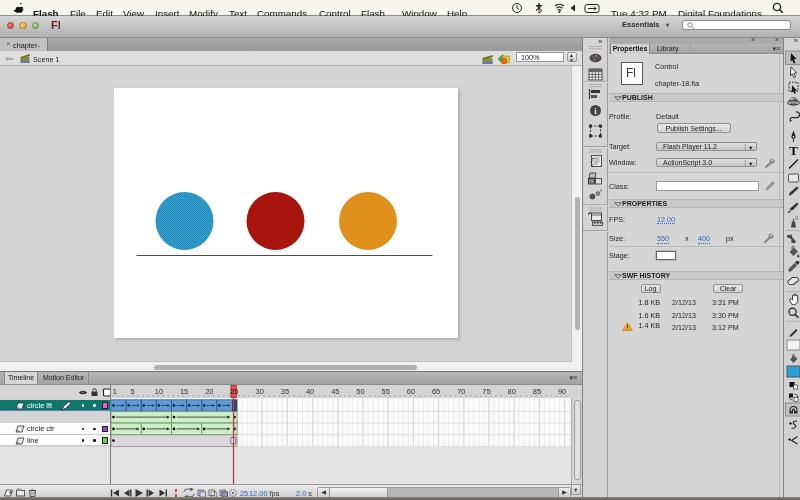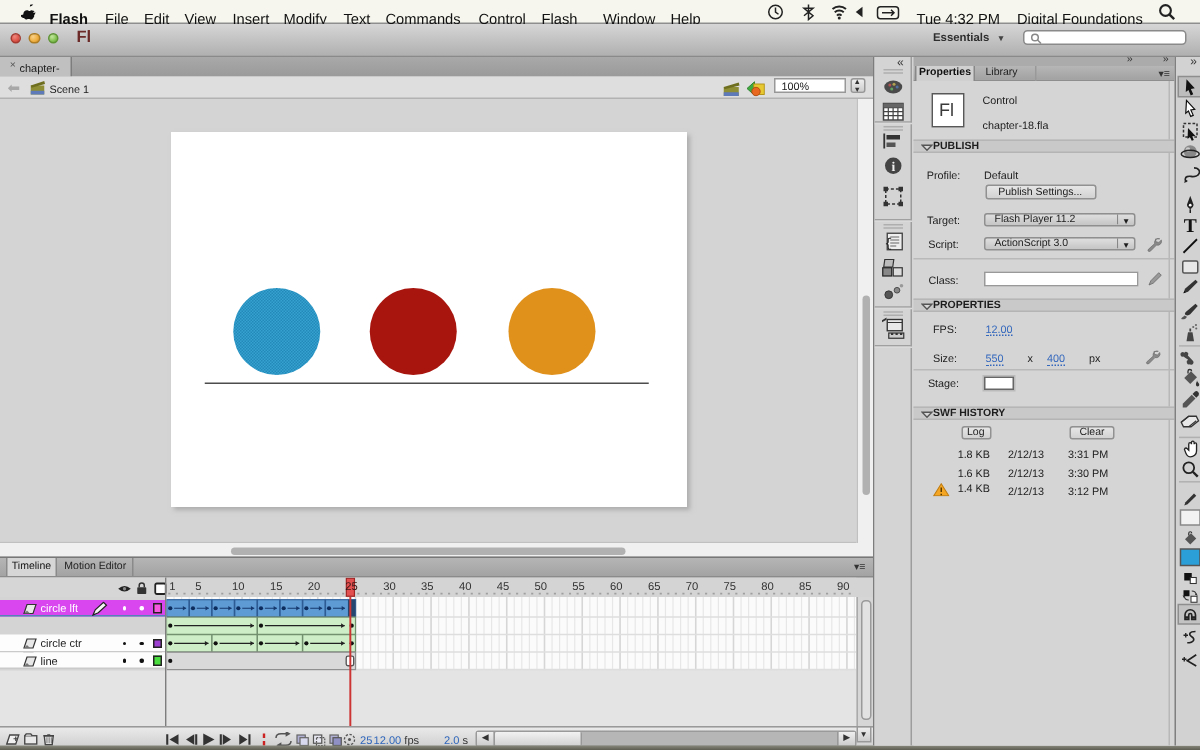--- a/index.html
+++ b/index.html
@@ -36,21 +36,21 @@
 
 #bottomstrip { left:0; top:497px; width:800px; height:3px; background:linear-gradient(#88887c,#5d5d52); }
 
 #dock { left:582px; top:38px; width:218px; height:459px; background:#d4d4d4; border-left:1px solid #7d7d7d; }
 #iconstrip { position:absolute; left:0; top:0; width:25px; height:459px; background:#d4d4d4; border-right:1px solid #9d9d9d; }
 #proppanel { position:absolute; left:26px; top:0; width:174px; height:459px; background:#d5d5d5; }
 #propstrip { position:absolute; left:0; top:0; width:174px; height:6px; background:#ababab; }
 #proptabs { position:absolute; left:0; top:6px; width:174px; height:10px; background:linear-gradient(#b6b6b6,#a2a2a2); border-bottom:1px solid #8e8e8e; }
 #tools { position:absolute; left:200px; top:0; width:18px; height:459px; background:#d2d2d2; border-left:1px solid #808080; }
 .sechead { position:absolute; left:0; width:174px; height:9px; background:#c9c9c9; border-top:1px solid #b6b6b6; border-bottom:1px solid #b4b4b4; font-size:7px; font-weight:bold; color:#1d1d1d; }
-.lbl { position:absolute; font-size:7.2px; color:#1d1d1d; text-align:center; line-height:1.1; }
+.lbl { position:absolute; font-size:7.2px; color:#1d1d1d; text-align:left; line-height:1.1; }
 .val { position:absolute; font-size:7.2px; color:#1d1d1d; line-height:1.1; }
 .hot { color:#3468bd; border-bottom:1px dotted #3468bd; }
 .btn { position:absolute; background:linear-gradient(#e6e6e6,#d2d2d2); border:1px solid #919191; border-radius:2px; font-size:7px; color:#222; text-align:center; }
 .drop { position:absolute; left:47px; width:101px; height:9.5px; background:linear-gradient(#dfdfdf,#c5c5c5); border:1px solid #8f8f8f; border-radius:2px; font-size:7px; color:#1d1d1d; line-height:8px; }
 .sep { position:absolute; left:0; width:174px; height:1px; background:#b9b9b9; }
 .dot { position:absolute; width:2.6px; height:2.6px; border-radius:50%; background:#111; top:4.4px; }
 </style>
 </head>
 <body>
 
@@ -166,21 +166,21 @@
   <div id="tlheader">
     <svg style="position:absolute;left:78px;top:3px" width="36" height="9" viewBox="0 0 36 9">
       <path d="M0.8 4.5 Q5 0.8 9.2 4.5 Q5 8.2 0.8 4.5 Z" fill="#222"></path>
       <circle cx="5" cy="4.5" r="1.1" fill="#888"></circle>
       <rect x="13.5" y="3.5" width="6" height="4.5" rx="0.5" fill="#333"></rect>
       <path d="M14.8 3.5 v-1.2 a1.7 1.7 0 0 1 3.4 0 v1.2" fill="none" stroke="#333" stroke-width="1"></path>
       <rect x="25.5" y="1" width="7" height="7" rx="1" fill="#fff" stroke="#222" stroke-width="1.2"></rect>
     </svg>
   </div>
 
-  <div class="lrow" style="top:27.8px;background:#d946ef;border-bottom-color:#5580b8">
+  <div class="lrow" style="top:27.8px;background:#0f766e;border-bottom-color:#5580b8">
     <svg style="position:absolute;left:15px;top:2px" width="10" height="8" viewBox="0 0 10 8">
         <path d="M1 7 L3 1 L9 1 L7 7 Z" fill="#e8e8e8" stroke="#333" stroke-width=".8"></path>
         <path d="M1 7 L3 5 L5 7 Z" fill="#777"></path>
       </svg>
     <span style="position:absolute;left:27px;top:1px;color:#fff">circle lft</span>
     <svg style="position:absolute;left:61px;top:1px" width="11" height="10" viewBox="0 0 11 10">
         <path d="M1 9 L2.5 5.5 L8 0.5 L10 2.5 L4.5 7.5 Z" fill="#f5f5f5" stroke="#222" stroke-width=".8"></path>
       </svg>
     <div class="dot" style="left:81.5px;background:#fff"></div>
     <div class="dot" style="left:93px;background:#fff"></div>
@@ -453,21 +453,21 @@
         </div>
     <div class="lbl" style="left:0;width:40px;top:58.5px">Profile:</div>
     <div class="val" style="left:47px;top:58.5px">Default</div>
     <div class="btn" style="left:47.5px;top:68.5px;width:74px;height:10px;line-height:9px">Publish Settings...</div>
     <div class="lbl" style="left:0;width:40px;top:89px">Target:</div>
     <div class="drop" style="top:87.5px">
           <span style="position:absolute;left:6px;top:0.5px">Flash Player 11.2</span>
           <span style="position:absolute;right:10px;top:0px;color:#777">|</span>
           <span style="position:absolute;right:2.5px;top:1px;font-size:5.5px">▼</span>
         </div>
-    <div class="lbl" style="left:0;width:40px;top:105px">Script:</div>
+    <div class="lbl" style="left:0;width:40px;top:105px">Window:</div>
     <div class="drop" style="top:103.5px">
           <span style="position:absolute;left:6px;top:0.5px">ActionScript 3.0</span>
           <span style="position:absolute;right:10px;top:0px;color:#777">|</span>
           <span style="position:absolute;right:2.5px;top:1px;font-size:5.5px">▼</span>
         </div>
     <svg class="abs" style="left:155px;top:103px" width="11" height="11" viewBox="0 0 11 11">
           <path d="M9.2 2.2 a2.6 2.6 0 0 0 -3.4 3.2 L1.6 9.2 a0.9 0.9 0 0 0 1.3 1.3 L7 6.4 a2.6 2.6 0 0 0 3.2-3.4 L8.6 4.6 l-1.9 -0.4 -0.4 -1.9 Z" fill="#8a8a8a" stroke="#666" stroke-width=".4"></path>
         </svg>
     <div class="sep" style="top:118px"></div>
     <div class="lbl" style="left:0;width:40px;top:128.5px">Class:</div>

